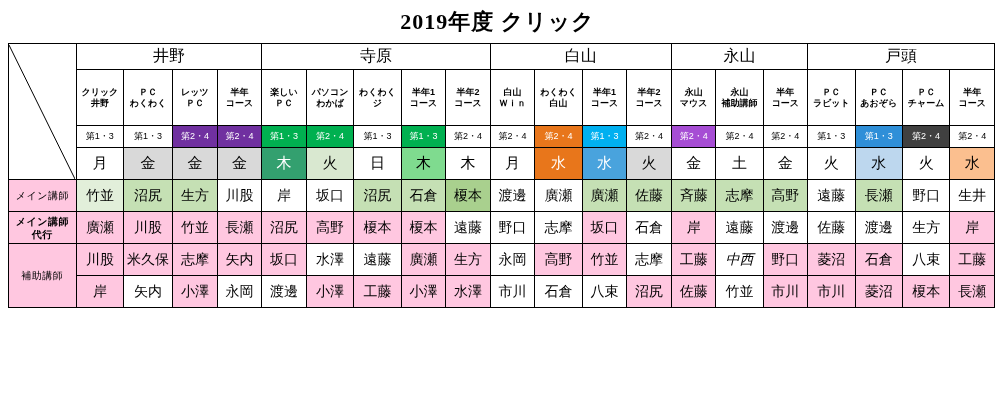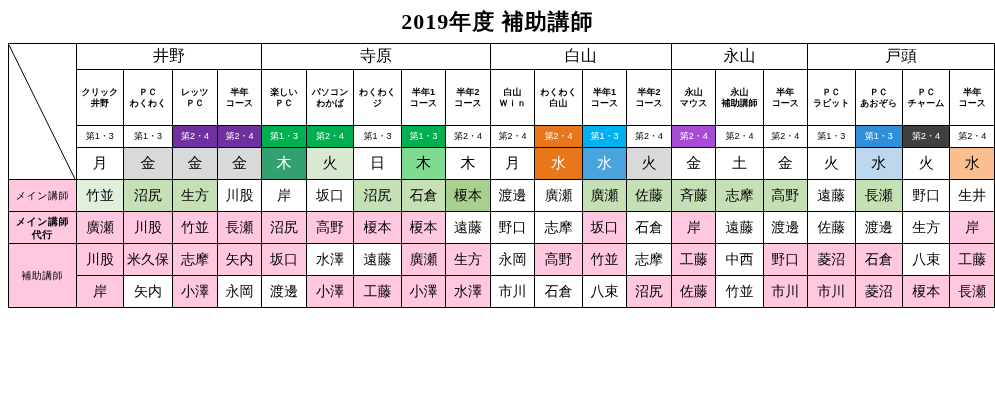--- a/index.html
+++ b/index.html
@@ -50,21 +50,21 @@
     font-weight:normal;
   }
   .rowlabel.two{font-size:10px;}
   .corner{position:relative;padding:0;}
   .corner svg{display:block;}
   .sub{display:block;font-weight:bold;}
 </style>
 </head>
 <body>
 
-<div id="title">2019年度 補助講師</div>
+<div id="title">2019年度 クリック</div>
 
 <table class="sheet">
   <colgroup>
     <col class="rowhead">
     <col class="c">
       <col class="c">
       <col class="c">
       <col class="c">
     <col class="c">
       <col class="c">
@@ -283,21 +283,21 @@
       <td style="background: rgb(255, 199, 224);">坂口</td>
       <td style="background: rgb(255, 255, 255);">水澤</td>
       <td style="background: rgb(255, 255, 255);">遠藤</td>
       <td style="background: rgb(255, 199, 224);">廣瀬</td>
       <td style="background: rgb(255, 199, 224);">生方</td>
       <td style="background: rgb(255, 255, 255);">永岡</td>
       <td style="background: rgb(255, 199, 224);">高野</td>
       <td style="background: rgb(255, 199, 224);">竹並</td>
       <td style="background: rgb(255, 255, 255);">志摩</td>
       <td style="background: rgb(255, 199, 224);">工藤</td>
-      <td style="background: rgb(255, 255, 255);">中西</td>
+      <td style="background: rgb(255, 255, 255); font-style: italic;">中西</td>
       <td style="background: rgb(255, 199, 224);">野口</td>
       <td style="background: rgb(255, 199, 224);">菱沼</td>
       <td style="background: rgb(255, 199, 224);">石倉</td>
       <td style="background: rgb(255, 255, 255);">八束</td>
       <td style="background: rgb(255, 199, 224);">工藤</td>
     </tr>
 
     <tr class="r-name">
       <td style="background: rgb(255, 199, 224);">岸</td>
       <td style="background: rgb(255, 255, 255);">矢内</td>

